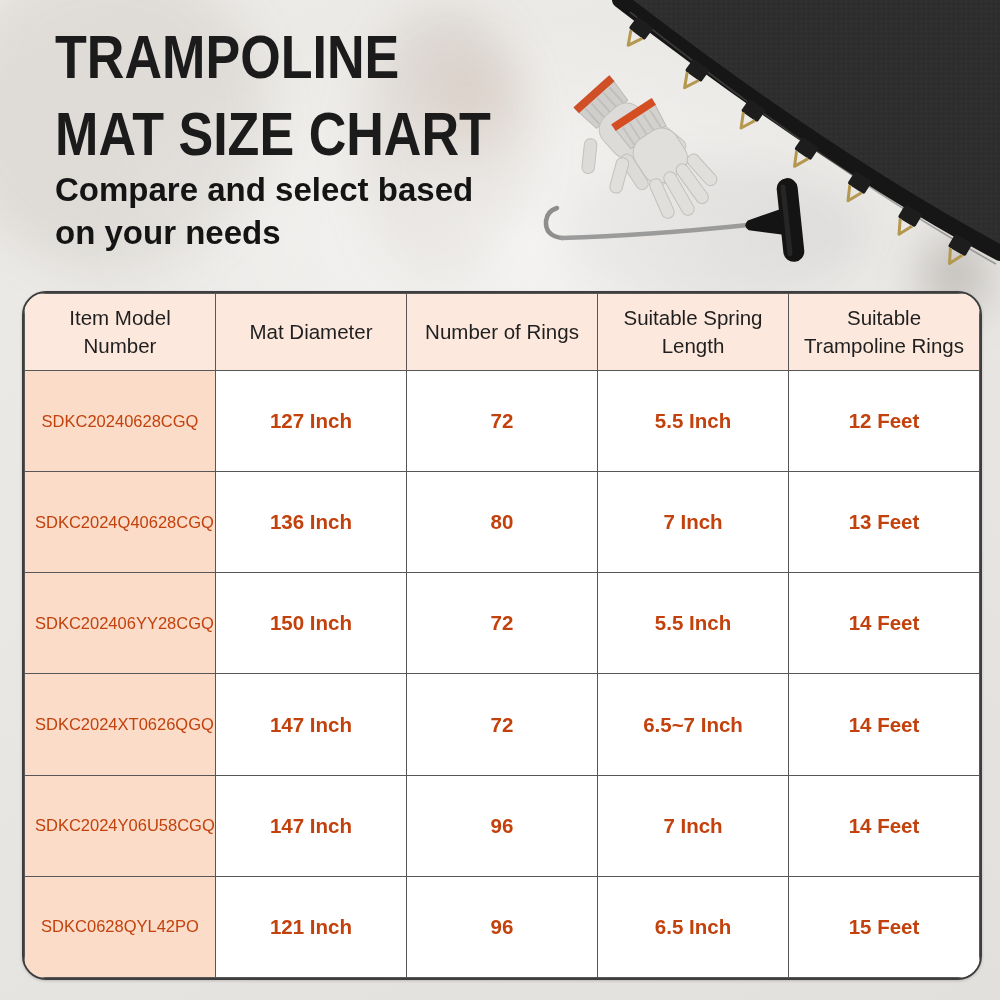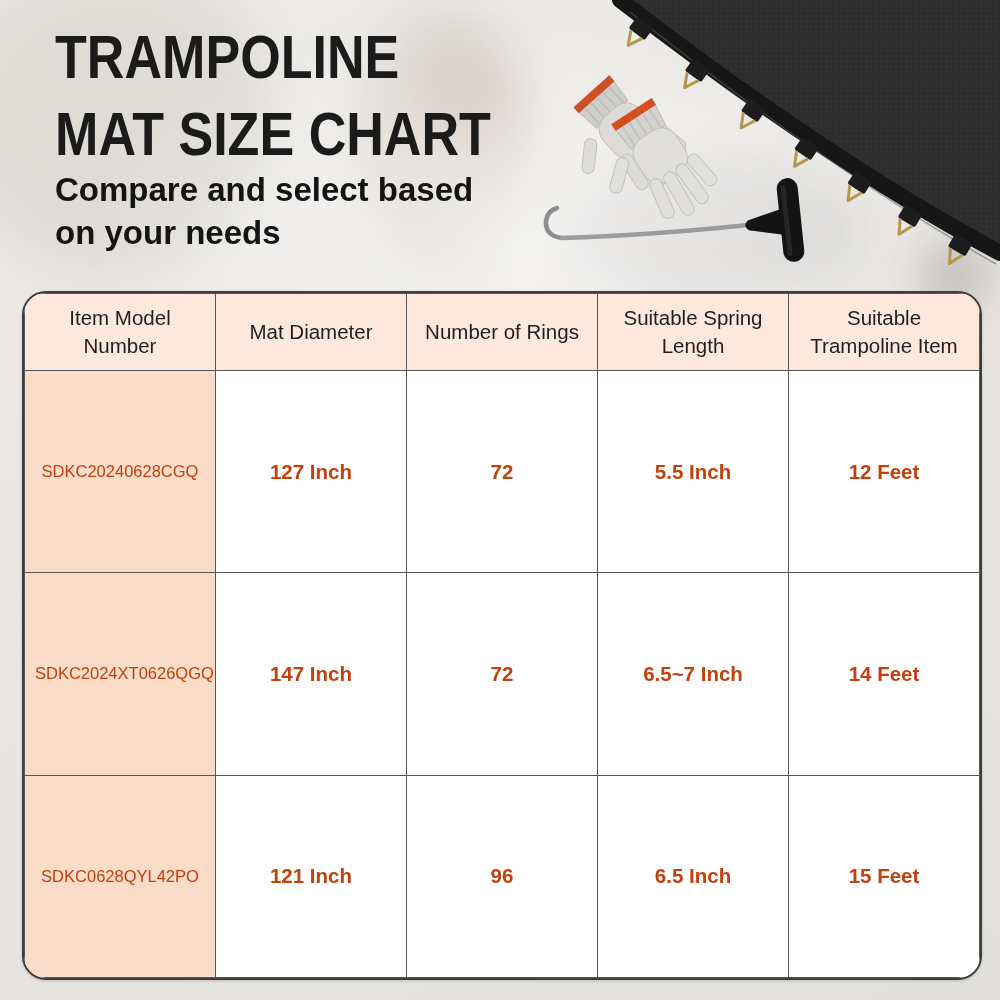--- a/index.html
+++ b/index.html
@@ -157,39 +157,60 @@
   </p>
 
   <div class="table-wrap">
     <table class="size-chart">
       <thead>
         <tr>
           <th>Item Model Number</th>
           <th>Mat Diameter</th>
           <th>Number of Rings</th>
           <th>Suitable Spring Length</th>
-          <th>Suitable Trampoline Item</th>
+          <th>Suitable Trampoline Rings</th>
         </tr>
       </thead>
       <tbody>
         <tr>
           <td class="model">SDKC20240628CGQ</td>
           <td class="value">127 Inch</td>
           <td class="value">72</td>
           <td class="value">5.5 Inch</td>
           <td class="value">12 Feet</td>
         </tr>
         <tr>
+          <td class="model">SDKC2024Q40628CGQ</td>
+          <td class="value">136 Inch</td>
+          <td class="value">80</td>
+          <td class="value">7 Inch</td>
+          <td class="value">13 Feet</td>
+        </tr>
+        <tr>
+          <td class="model">SDKC202406YY28CGQ</td>
+          <td class="value">150 Inch</td>
+          <td class="value">72</td>
+          <td class="value">5.5 Inch</td>
+          <td class="value">14 Feet</td>
+        </tr>
+        <tr>
           <td class="model">SDKC2024XT0626QGQ</td>
           <td class="value">147 Inch</td>
           <td class="value">72</td>
           <td class="value">6.5~7 Inch</td>
           <td class="value">14 Feet</td>
         </tr>
         <tr>
+          <td class="model">SDKC2024Y06U58CGQ</td>
+          <td class="value">147 Inch</td>
+          <td class="value">96</td>
+          <td class="value">7 Inch</td>
+          <td class="value">14 Feet</td>
+        </tr>
+        <tr>
           <td class="model">SDKC0628QYL42PO</td>
           <td class="value">121 Inch</td>
           <td class="value">96</td>
           <td class="value">6.5 Inch</td>
           <td class="value">15 Feet</td>
         </tr>
       </tbody>
     </table>
   </div>
 

